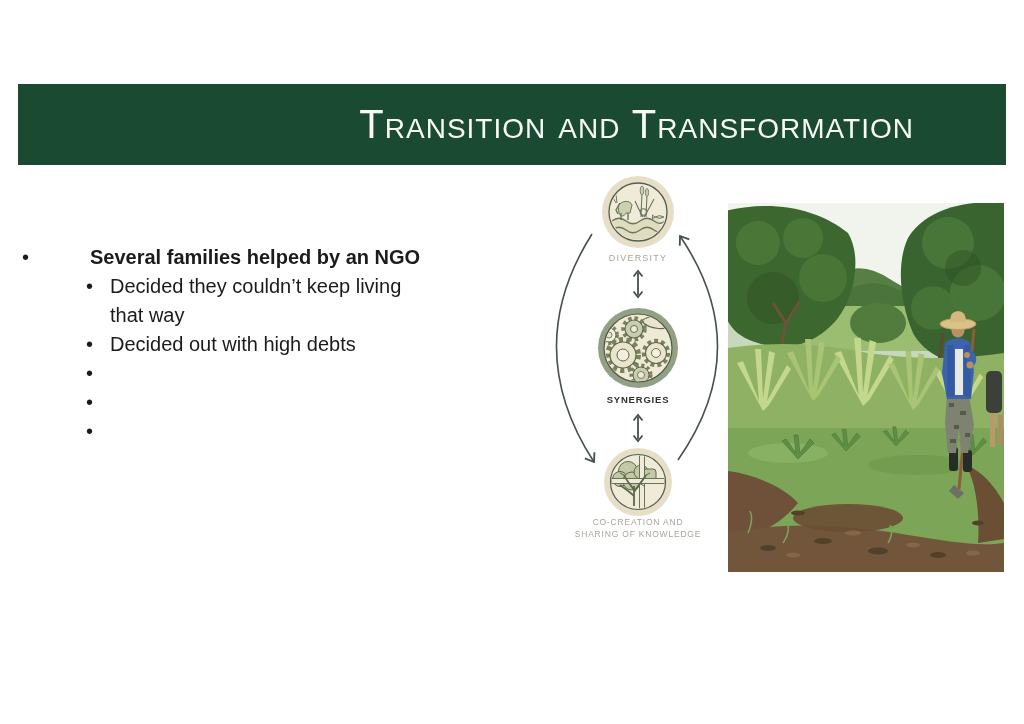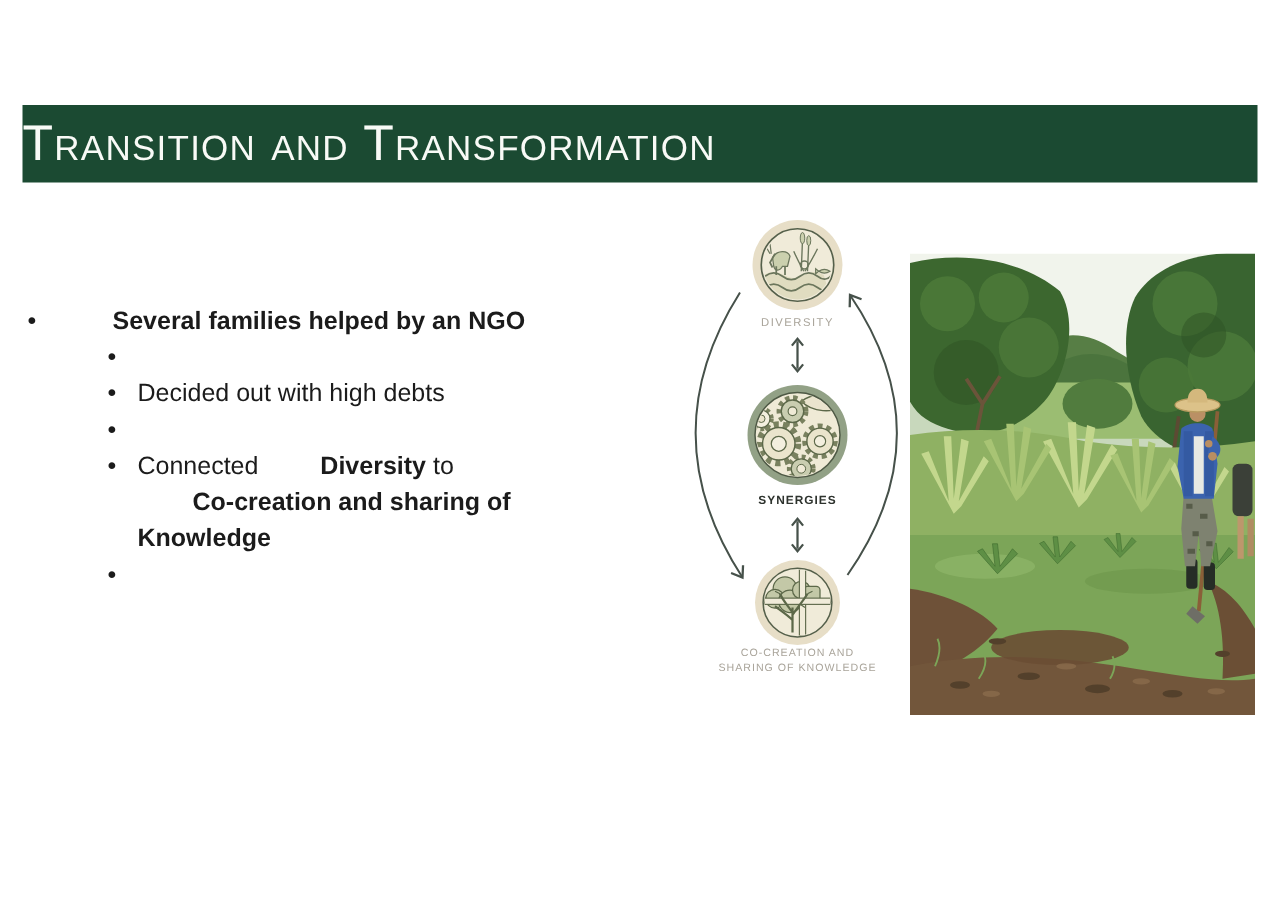--- a/index.html
+++ b/index.html
@@ -1,21 +1,21 @@
 <!DOCTYPE html>
 <html style="--banner_green: #1B4A32; --text_dark: #1B1B1B; --label_gray: #A9A49A; --arrow_dark: #46514A; --diagram_olive: #5C6849; --diagram_sage_ring: #92A186; --diagram_beige_ring: #E7DEC7; --diagram_cream: #F0EBD9;"><head>
 <meta charset="utf-8">
 <style>
   html,body{margin:0;padding:0;background:#ffffff;}
   .slide{position:relative;width:1024px;height:724px;background:#ffffff;overflow:hidden;
          font-family:"Liberation Sans",sans-serif;}
   
-  .banner{position:absolute;left:18px;top:84px;width:988px;height:62px;
+  .banner{position:absolute;left:18px;top:84px;width:988px;height:81px;
           background:var(--banner_green,#1B4A32);
-          display:flex;align-items:center;justify-content:flex-start;
+          display:flex;align-items:center;justify-content:flex-end;
           padding-right:92px;box-sizing:border-box;}
   .banner .title{color:#F8FAF6;font-variant:small-caps;font-weight:400;
           font-size:40px;letter-spacing:1px;margin:0;white-space:nowrap;}
   
   .bullets{position:absolute;left:22px;top:243px;width:430px;
            color:var(--text_dark,#1B1B1B);font-size:20px;line-height:29px;}
   .li{display:flex;align-items:flex-start;}
   .li .marker{flex:none;width:24px;text-align:left;}
   .li.l1 .txt{font-weight:700;width:380px;}
   .li.l2{margin-left:64px;}
@@ -43,31 +43,31 @@
   </div>
 
   <div class="bullets">
     <div class="li l1">
       <span class="marker">•</span>
       <span class="txt"><b>Several families helped by an NGO</b></span>
     </div>
     <div>
         <div class="li l2">
           <span class="marker">•</span>
+          <span class="txt"><span>Decided they couldn’t keep living that way</span></span>
         </div>
         <div class="li l2">
           <span class="marker">•</span>
           <span class="txt"><span>Decided out with high debts</span></span>
         </div>
         <div class="li l2">
           <span class="marker">•</span>
         </div>
         <div class="li l2">
           <span class="marker">•</span>
-          <span class="txt"><span>Connected </span><b>Diversity</b><span> to </span><b>Co-creation and sharing of Knowledge</b></span>
         </div>
         <div class="li l2">
           <span class="marker">•</span>
         </div>
       </div>
   </div>
 
   <svg class="diagram" width="190" height="395" viewBox="0 0 190 395">
     <defs>
       <marker id="arrowV" viewBox="-9 -7 11 14" refX="0" refY="0" markerWidth="10" markerHeight="10" orient="auto">

